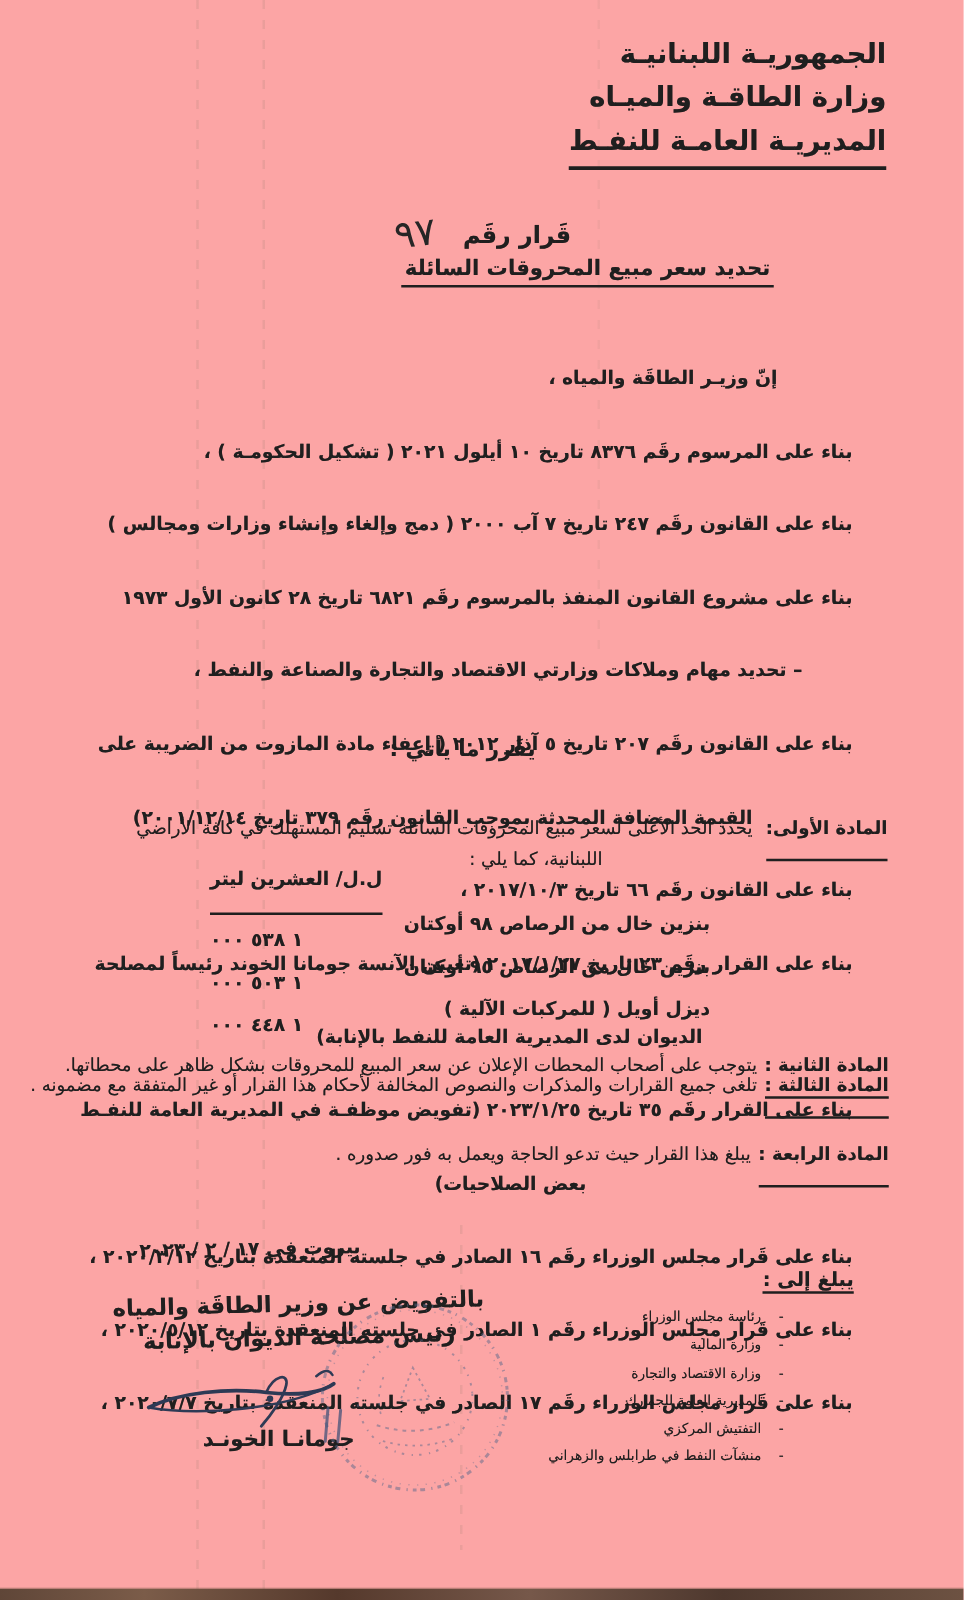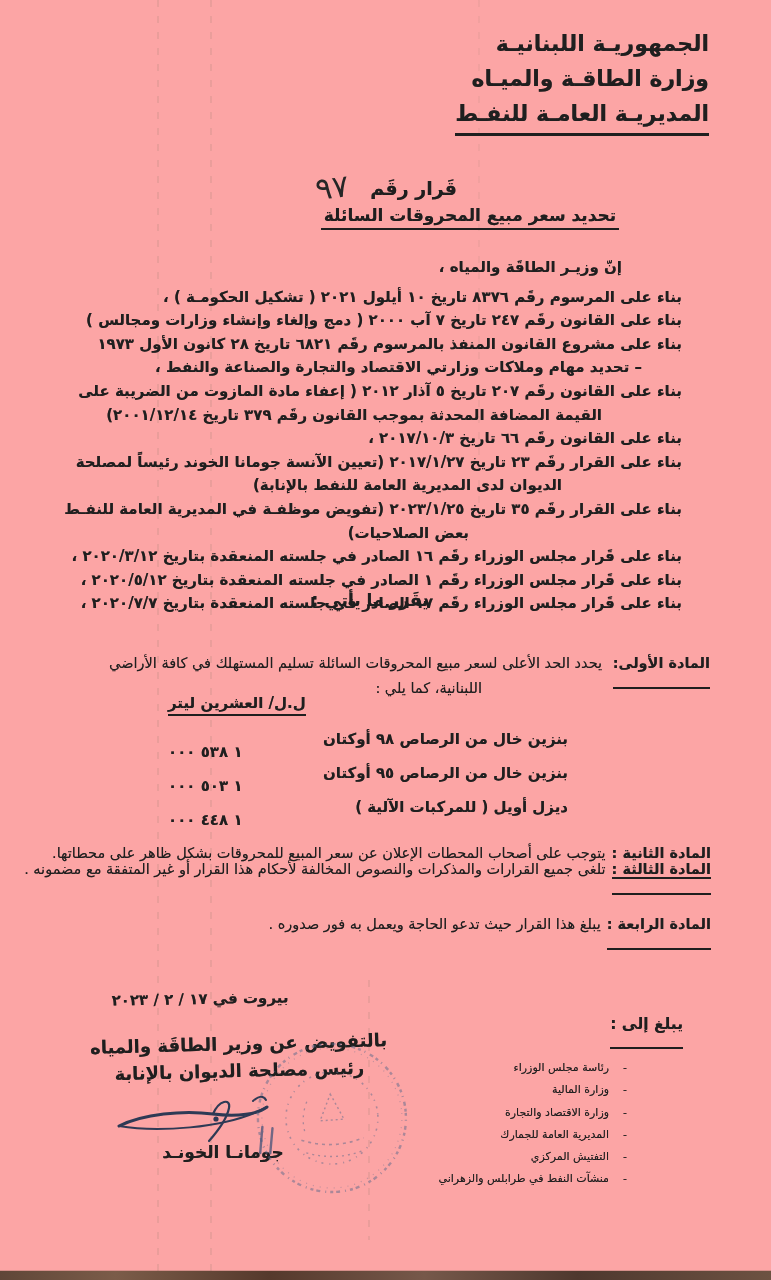--- a/index.html
+++ b/index.html
@@ -17,46 +17,46 @@
   .letterhead .lh3{display:inline-block;border-bottom:3px solid #1f1f1f;padding-bottom:2px;}
   .title-block{position:absolute;top:166px;left:315px;width:310px;}
   .decree-line{text-align:left;font-size:19px;font-weight:700;white-space:nowrap;}
   .hand-number{display:inline-block;font-size:31px;font-weight:400;color:#262626;
     transform:rotate(-7deg) translateY(3px);margin-inline-start:22px;text-shadow:none;}
   .subject-wrap{text-align:center;margin-top:3px;}
   .subject{display:inline-block;font-size:17px;font-weight:700;
     border-bottom:2px solid #1f1f1f;padding:0 3px 3px;white-space:nowrap;}
   .preamble{position:absolute;top:256px;right:89px;width:600px;
     font-size:15px;font-weight:700;line-height:23.6px;text-align:right;}
-  .preamble div{white-space:nowrap;}
+  .preamble div{white-space:nowrap;margin-top:35px;}
   .opening{padding-right:60px;margin-bottom:6px;}
   .ind-dash{padding-right:40px;}
   .ind-a{padding-right:80px;}
   .ind-b{padding-right:120px;}
   .ind-c{padding-right:213px;}
   .resolution{position:absolute;top:590px;left:280px;width:180px;text-align:center;
     font-size:17px;font-weight:700;white-space:nowrap;}
   .article-one{position:absolute;top:651px;right:61px;width:640px;
     font-size:14.5px;font-weight:400;line-height:25px;text-align:right;}
   .article-one div{white-space:nowrap;}
   .art-label{font-weight:700;border-bottom:2px solid #1f1f1f;padding-bottom:16px;margin-left:6px;white-space:nowrap;}
   .a1-cont{padding-right:228px;}
   .unit-header{position:absolute;top:694px;left:168px;font-size:15px;font-weight:700;
-    border-bottom:2px solid #1f1f1f;padding-bottom:2px;white-space:nowrap;}
+    border-bottom:2px solid #1f1f1f;padding-bottom:18px;white-space:nowrap;}
   .price-table{position:absolute;top:729px;left:168px;width:400px;
     font-size:15px;font-weight:700;}
   .price-row{display:flex;justify-content:space-between;line-height:21px;white-space:nowrap;}
   .price{direction:ltr;letter-spacing:3px;margin-top:13px;}
   .article-row{position:absolute;right:60px;font-size:14.5px;font-weight:400;
     text-align:right;white-space:nowrap;}
   .closing-date{position:absolute;top:990px;left:88px;width:224px;text-align:center;
     font-size:15px;font-weight:700;white-space:nowrap;transform:rotate(-1deg);}
   .distribution{position:absolute;top:1014px;right:88px;width:360px;text-align:right;}
   .dist-heading{display:inline-block;font-size:15.5px;font-weight:700;
-    border-bottom:2px solid #1f1f1f;padding-bottom:14px;}
+    border-bottom:2px solid #1f1f1f;padding-bottom:0;}
   .dist-items{margin-top:8px;padding-right:56px;}
   .dist-item{line-height:22.3px;font-size:11px;font-weight:400;white-space:nowrap;}
   .dash{display:inline-block;margin-left:14px;}
   .delegation{position:absolute;top:1030px;left:78px;width:322px;text-align:center;
     font-size:18px;font-weight:700;line-height:27px;transform:rotate(-1.5deg);white-space:nowrap;}
   .sig-svg{position:absolute;top:1090px;left:113px;}
   .signatory{position:absolute;top:1142px;left:143px;width:160px;text-align:center;
     font-size:17px;font-weight:700;white-space:nowrap;}
   .stamp-svg{position:absolute;top:1038px;left:248px;transform:rotate(-4deg);}
   .bottom-edge{position:absolute;bottom:0;left:0;width:100%;height:9px;

